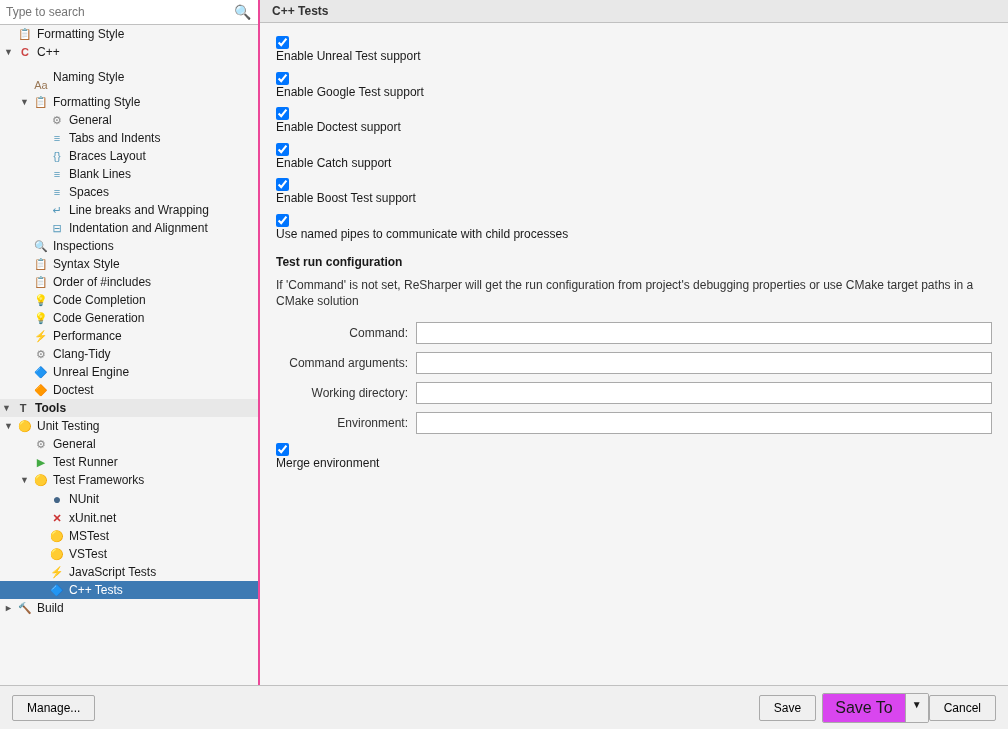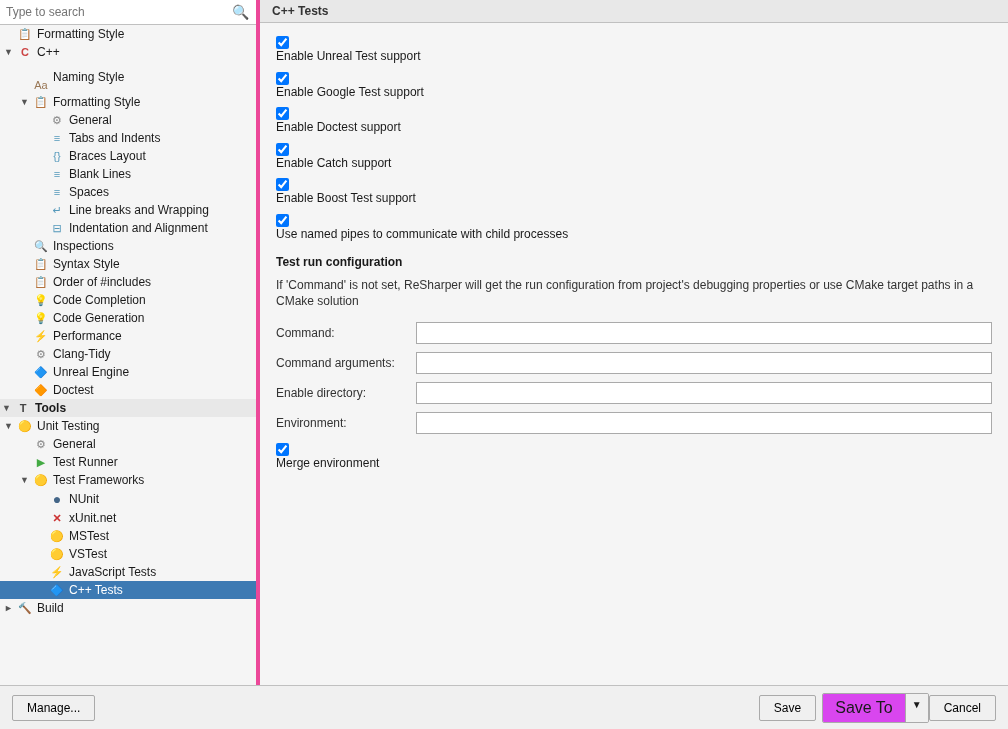--- a/index.html
+++ b/index.html
@@ -1,21 +1,21 @@
 <!DOCTYPE html>
 <html><head>
   <meta charset="utf-8">
   <style>
     * { box-sizing: border-box; margin: 0; padding: 0; }
     body { font-family: 'Segoe UI', Arial, sans-serif; font-size: 12px; background: #f0f0f0; color: #1a1a1a; width: 1008px; height: 729px; overflow: hidden; display: flex; flex-direction: column; }
 
     .main-area { display: flex; flex: 1; overflow: hidden; }
 
     
-    .left-panel { width: 260px; background: #f5f5f5; border-right: 4px solid #ec4899; display: flex; flex-direction: column; overflow: hidden; }
+    .left-panel { width: 260px; background: #f5f5f5; border-right: 2px solid #ec4899; display: flex; flex-direction: column; overflow: hidden; }
 
     .search-box { display: flex; align-items: center; padding: 4px 6px; border-bottom: 1px solid #c0c0c0; background: #fff; }
     .search-box input { flex: 1; border: none; outline: none; font-size: 12px; color: #888; background: transparent; }
     .search-icon { color: #888; font-size: 14px; }
 
     .tree-container { flex: 1; overflow-y: auto; overflow-x: hidden; }
     .tree-item { display: flex; align-items: center; padding: 2px 0; cursor: pointer; white-space: nowrap; }
     .tree-item.selected { background: #3d7ab3; color: #fff; }
     .tree-item.selected .item-icon { color: #fff; }
     .tree-item .arrow { width: 12px; display: inline-block; font-size: 9px; color: #555; }
@@ -36,21 +36,21 @@
 
     .checkbox-row { display: flex; align-items: flex-start; margin-bottom: 6px; flex-direction: column; }
     .checkbox-row input[type=checkbox] { margin-right: 6px; margin-top: 1px; flex-shrink: 0; }
     .checkbox-row label { font-size: 12px; line-height: 1.3; }
 
     .section-title { font-weight: bold; font-size: 12px; margin: 12px 0 8px 0; }
 
     .info-text { font-size: 12px; color: #333; margin-bottom: 12px; line-height: 1.4; }
 
     .form-row { display: flex; align-items: center; margin-bottom: 8px; }
-    .form-label { width: 140px; font-size: 12px; padding-right: 8px; color: #333; flex-shrink: 0; }
+    .form-label { width: 140px; font-size: 12px; text-align: right; padding-right: 8px; color: #333; flex-shrink: 0; }
     .form-input { flex: 1; height: 22px; border: 1px solid #aaa; background: #fff; outline: none; padding: 2px 4px; font-size: 12px; }
 
     
     .tree-container::-webkit-scrollbar { width: 8px; }
     .tree-container::-webkit-scrollbar-track { background: #f0f0f0; }
     .tree-container::-webkit-scrollbar-thumb { background: #c0c0c0; }
 
     
     .bottom-bar { height: 44px; background: #f0f0f0; border-top: 1px solid #c0c0c0; display: flex; align-items: center; padding: 0 12px; }
     .bottom-bar .manage-btn { margin-right: auto; }
@@ -307,21 +307,21 @@
 
       <div class="form-row">
         <span class="form-label">Command:</span>
         <input type="text" class="form-input" style="">
       </div>
       <div class="form-row">
         <span class="form-label">Command arguments:</span>
         <input type="text" class="form-input" style="">
       </div>
       <div class="form-row">
-        <span class="form-label">Enable directory:</span>
+        <span class="form-label">Working directory:</span>
         <input type="text" class="form-input" style="">
       </div>
       <div class="form-row">
         <span class="form-label">Environment:</span>
         <input type="text" class="form-input" style="">
       </div>
 
       <div class="checkbox-row">
         <input type="checkbox" id="cb-merge" checked="" style="">
         <label for="cb-merge">Merge environment</label>

